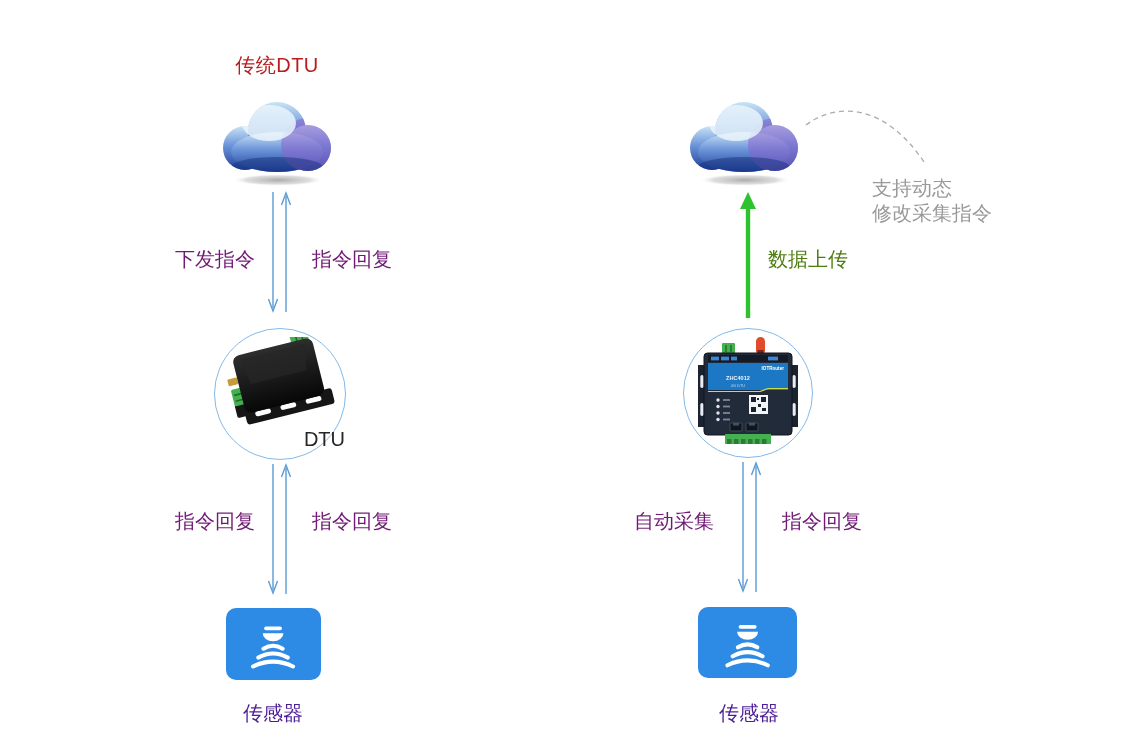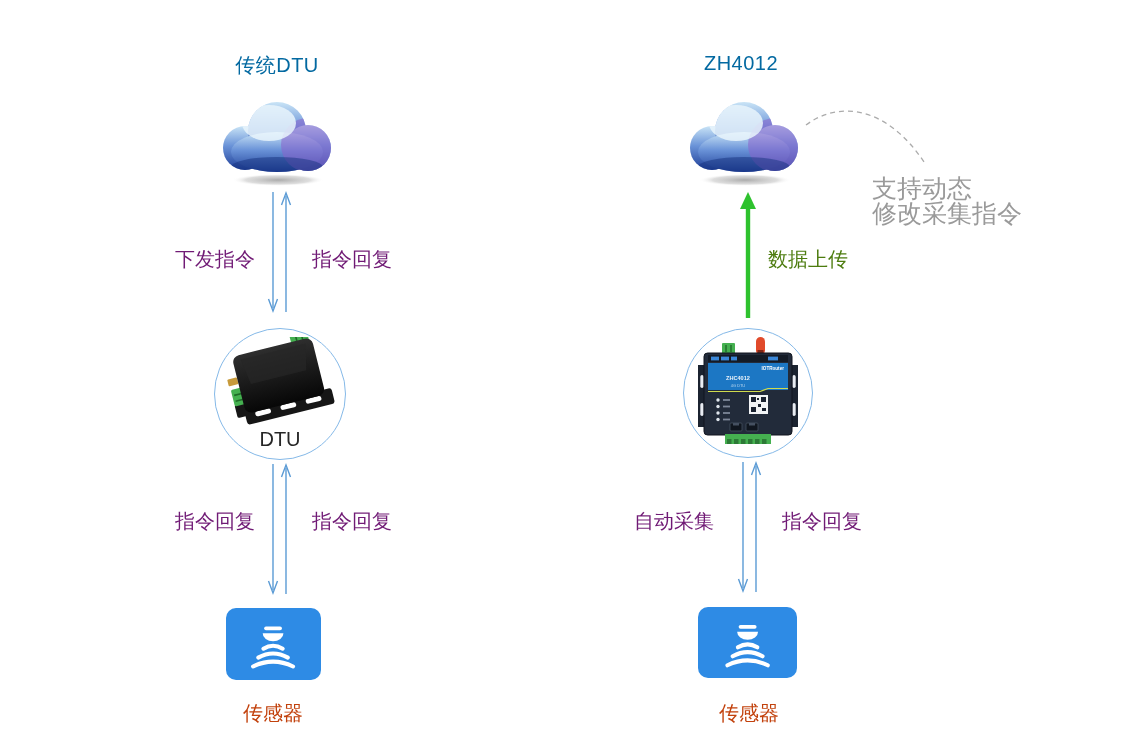--- a/index.html
+++ b/index.html
@@ -1,32 +1,32 @@
 <!DOCTYPE html>
 <html><head>
 <meta charset="utf-8">
 <style>
   * { margin:0; padding:0; box-sizing:border-box; }
   html,body { background:#ffffff; }
   body { font-family:"Liberation Sans","DejaVu Sans",sans-serif; }
   .stage { position:relative; width:1140px; height:746px; background:#ffffff; overflow:hidden; }
 
-  .title { position:absolute; font-size:20px; color:#0369a1; text-align:center; width:170px; letter-spacing:.5px; }
+  .title { position:absolute; font-size:20px; color:#b91c1c; text-align:center; width:170px; letter-spacing:.5px; }
   .lbl   { position:absolute; font-size:20px; color:#701a75; white-space:nowrap; }
   .lbl.right-align { text-align:right; }
   .green-lbl { position:absolute; font-size:20px; color:#4d7c0f; white-space:nowrap; }
-  .note { position:absolute; font-size:25px; color:#9a9a9a; line-height:25px; white-space:nowrap; }
+  .note { position:absolute; font-size:20px; color:#9a9a9a; line-height:25px; white-space:nowrap; }
 
   .cloud { position:absolute; width:118px; height:95px; }
   .arrow-pair { position:absolute; }
   .device-circle { position:absolute; border:1.5px solid #85b9e8; border-radius:50%; background:#ffffff; }
-  .device-caption { position:absolute; width:100%; text-align:center; font-size:20px; color:#262626; }
+  .device-caption { position:absolute; width:100%; text-align:right; font-size:20px; color:#262626; }
   .sensor { position:absolute; background:#2E8BE5; border-radius:10px; display:flex; align-items:center; justify-content:center; }
   .sensor svg { width:78%; height:82%; }
-  .caption { position:absolute; width:120px; text-align:center; font-size:20px; color:#c2410c; }
+  .caption { position:absolute; width:120px; text-align:center; font-size:20px; color:#4c1d95; }
   .green-arrow { position:absolute; }
   .dashed-arc { position:absolute; }
   .dev-img { position:absolute; }
 </style>
 </head>
 <body>
 
 <div class="stage">
 
   <svg width="0" height="0" style="position:absolute">
@@ -123,21 +123,20 @@
     <svg viewBox="0 0 100 78">
       <rect x="38" y="16" width="24" height="5" rx="2.5" fill="#ffffff"></rect>
       <path d="M 36 25 a 14 11 0 0 0 28 0 z" fill="#ffffff"></path>
       <path d="M 37 46 Q 50 38 63 46" fill="none" stroke="#ffffff" stroke-width="5.5" stroke-linecap="round"></path>
       <path d="M 30 58 Q 50 47 70 58" fill="none" stroke="#ffffff" stroke-width="5.5" stroke-linecap="round"></path>
       <path d="M 23 70 Q 50 57 77 70" fill="none" stroke="#ffffff" stroke-width="5.5" stroke-linecap="round"></path>
     </svg>
   </div>
   <div class="caption" style="left:213px; top:700px;">传感器</div>
 
-  <div class="title" style="left:656px; top:52px;">ZH4012</div>
 
   <div class="cloud" style="left:687px; top:93px;">
     <svg viewBox="0 0 118 95" width="118" height="95">
       <ellipse cx="58" cy="87" rx="46" ry="6" fill="url(#cloudShadow)"></ellipse>
       <g>
         <clipPath id="cloudClipR">
           <circle cx="25" cy="55" r="22"></circle>
             <circle cx="57" cy="38" r="29"></circle>
           <circle cx="88" cy="55" r="23"></circle>
             <ellipse cx="57" cy="59" rx="46" ry="20"></ellipse>

